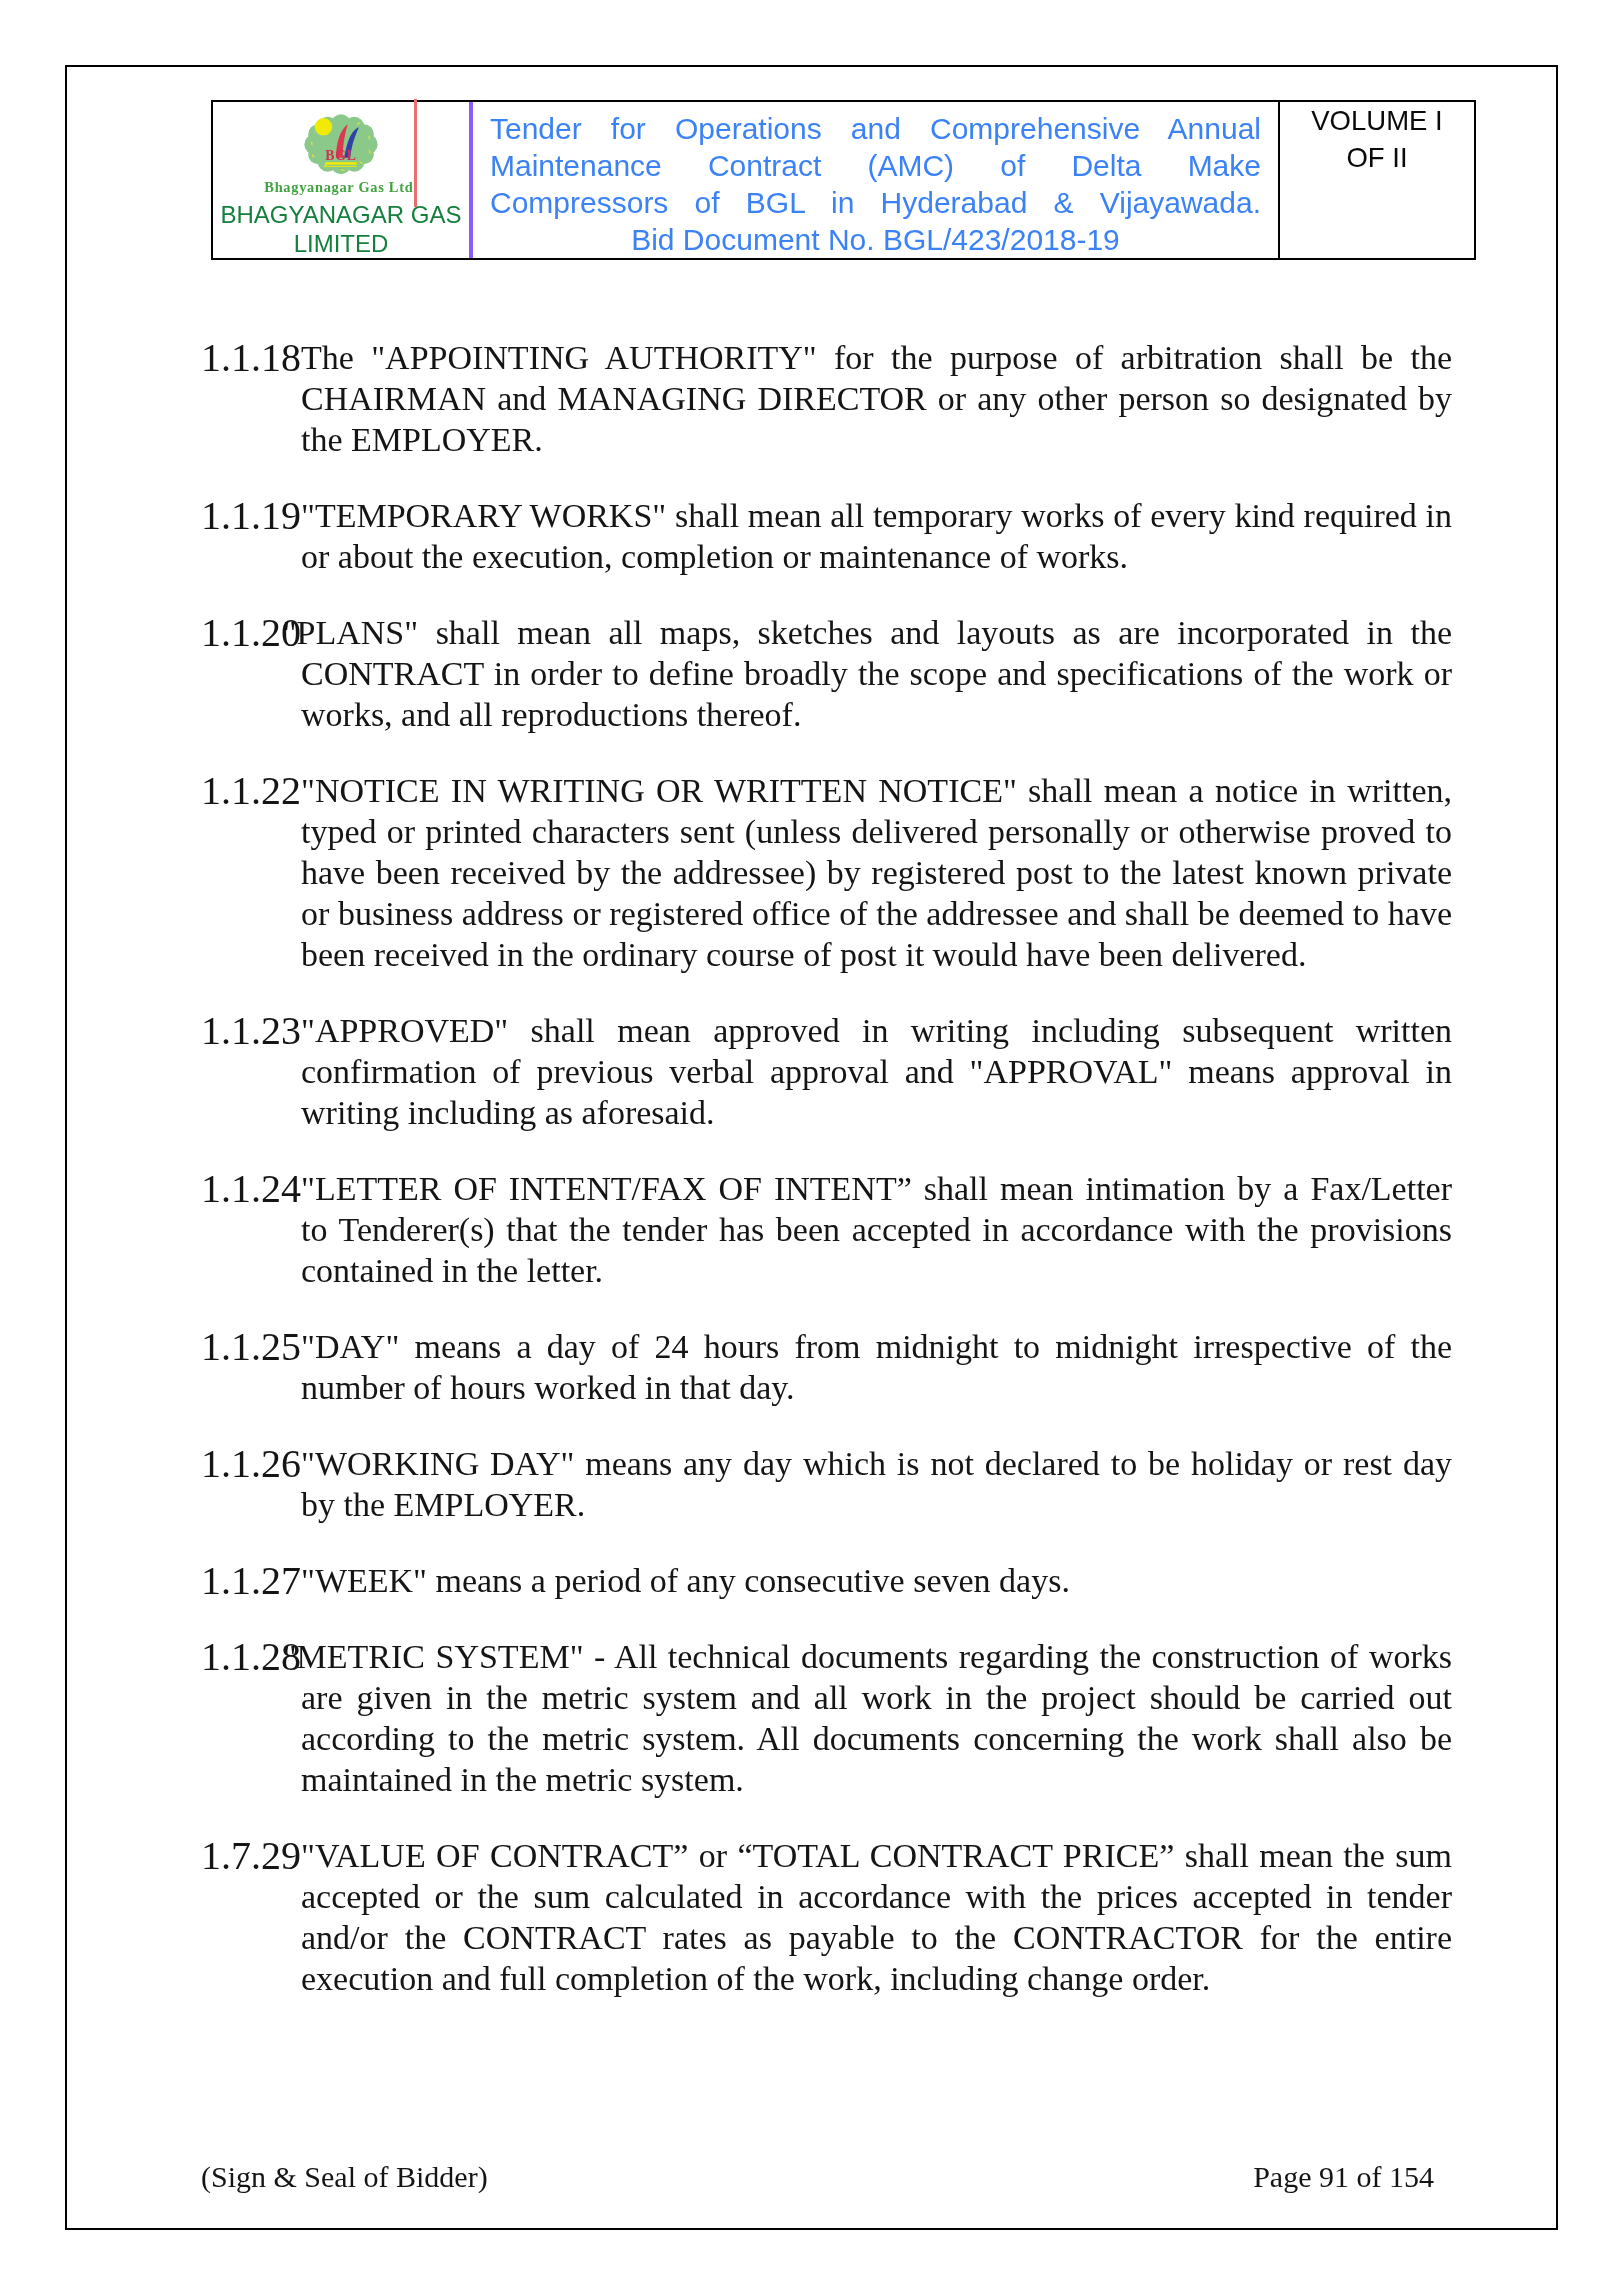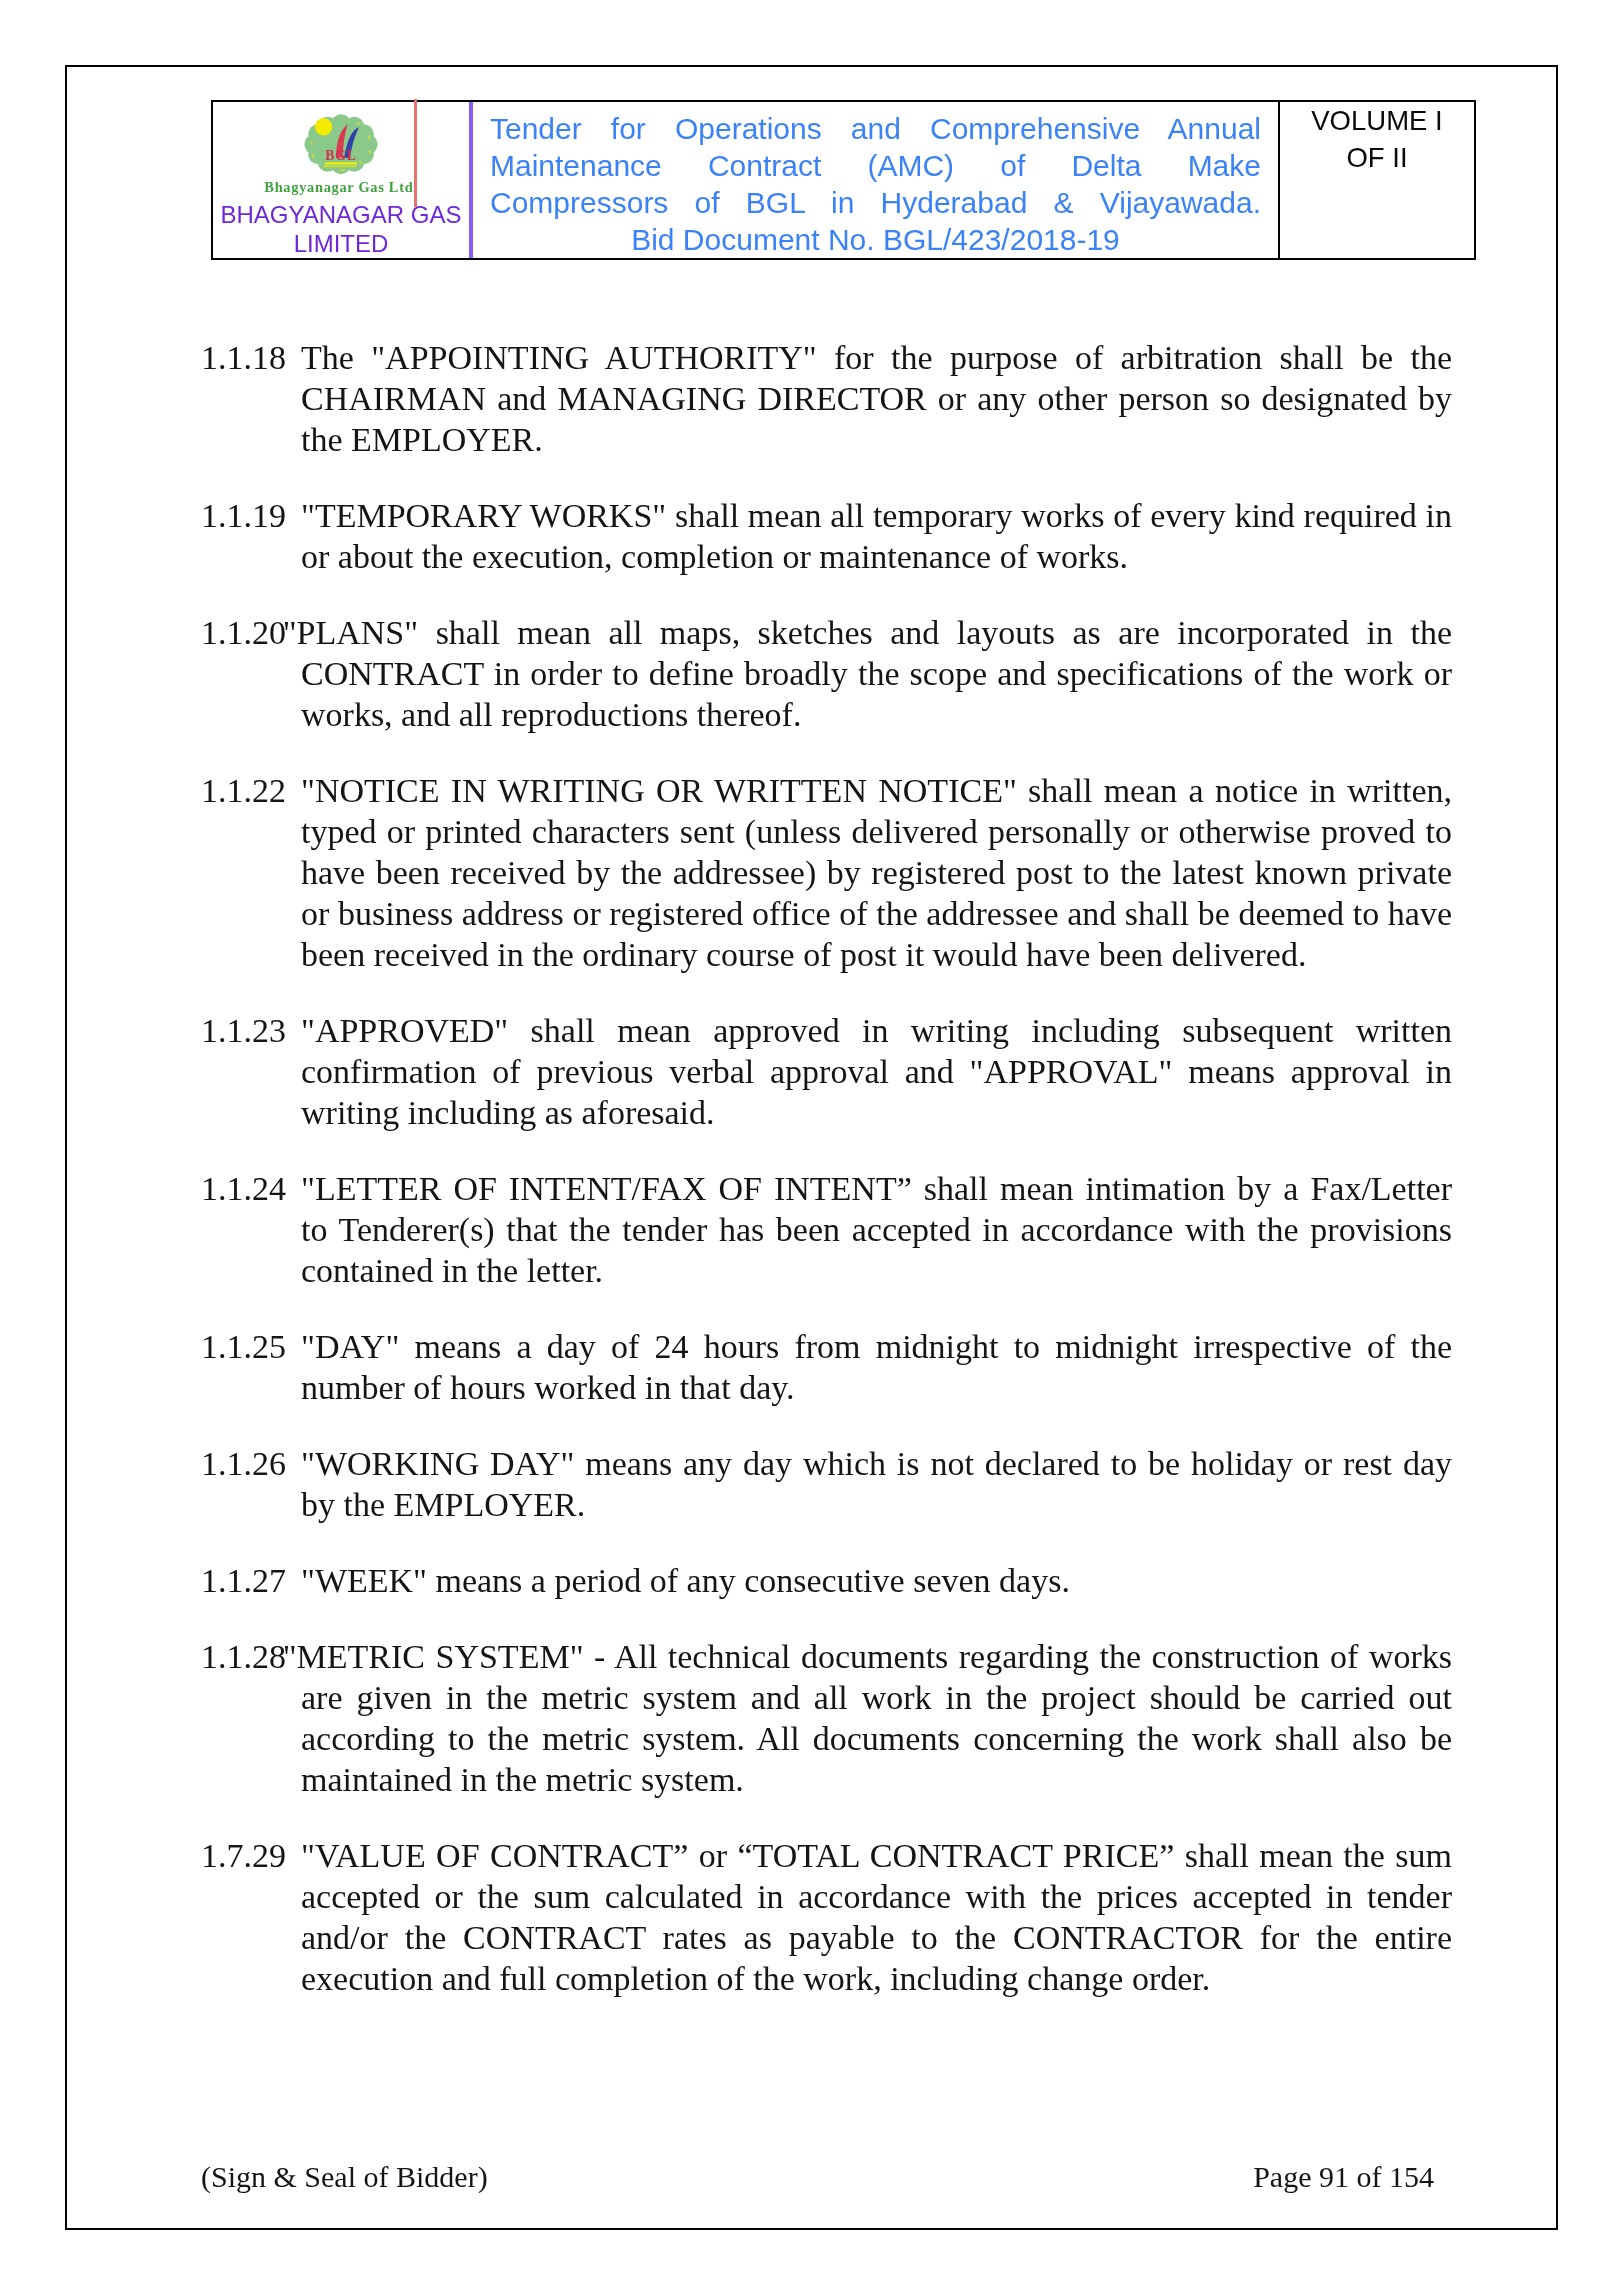--- a/index.html
+++ b/index.html
@@ -11,34 +11,34 @@
   
   .header-table { position:absolute; left:209px; top:99px; width:1265px; height:160px;
                   display:flex; border:2.6px solid #000; background:#fff; }
   .logo-cell { width:260px; border-right:4px solid #8b5cf6; position:relative;
                display:flex; flex-direction:column; align-items:center; padding-top:9.2px; }
   .scan-line { position:absolute; right:52px; top:-2.6px; width:2.6px; height:108px;
                background:#e87070; }
   .logo-subtitle { font-family:"Liberation Serif", serif; font-weight:bold;
                    font-size:14.4px; color:#3fa33f; letter-spacing:0.7px; margin-top:1.3px; }
   .company-name { font-family:"Liberation Sans", sans-serif; font-size:24px;
-                  line-height:29px; color:#6d28d9; text-align:center; margin-top:3.9px; }
+                  line-height:29px; color:#15803d; text-align:center; margin-top:3.9px; }
   .title-cell { flex:1; border-right:2px solid #000; padding:7.9px 17px 0 17px;
                 font-family:"Liberation Sans", sans-serif; font-size:30px; line-height:37px;
                 color:#3b82f6; }
   .title-line { text-align:justify; text-align-last:justify; white-space:nowrap; }
   .title-line.center { text-align:left; text-align-last:center; }
   .volume-cell { width:194px; display:flex; flex-direction:column; justify-content:flex-start;
                  align-items:center; font-family:"Liberation Sans", sans-serif;
                  font-size:27.5px; line-height:37px; color:#0a0a0a; }
 
   
   .content { position:absolute; left:200px; top:335px; width:1251px; }
   .clause { position:relative; margin-bottom:35px; }
-  .cnum { position:absolute; left:0; top:0; font-size:34px; line-height:41px;text-align:right; }
+  .cnum { position:absolute; left:0; top:0; font-size:40px; line-height:41px;text-align:right; }
   .ctext { margin-left:100px; font-size:34px; line-height:41px; text-align:justify; }
   .clause.glue .ctext { text-indent:-18.3px; }
 
   
   .footer-sign { position:absolute; left:200px; top:2158px; font-size:30px; }
   .footer-page { position:absolute; right:190px; top:2158px; font-size:30px; }
   .footer-page b { font-weight:normal; }
 </style>
 </head>
 <body>

